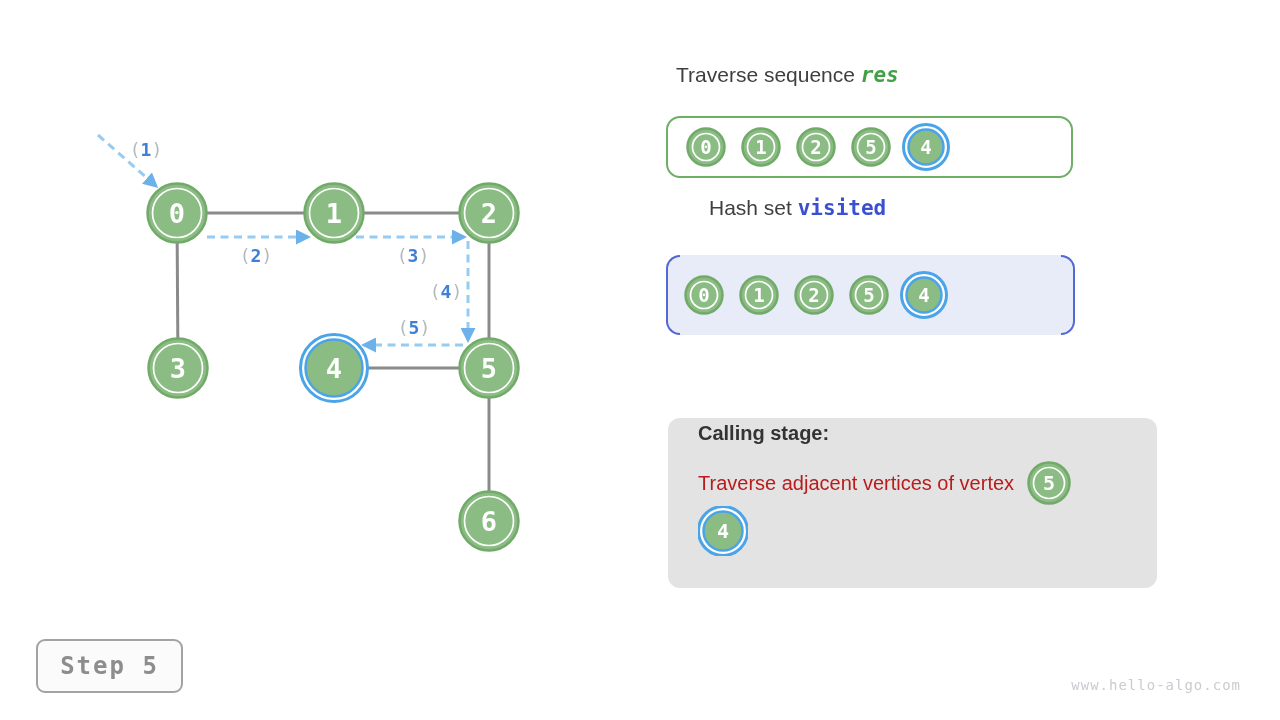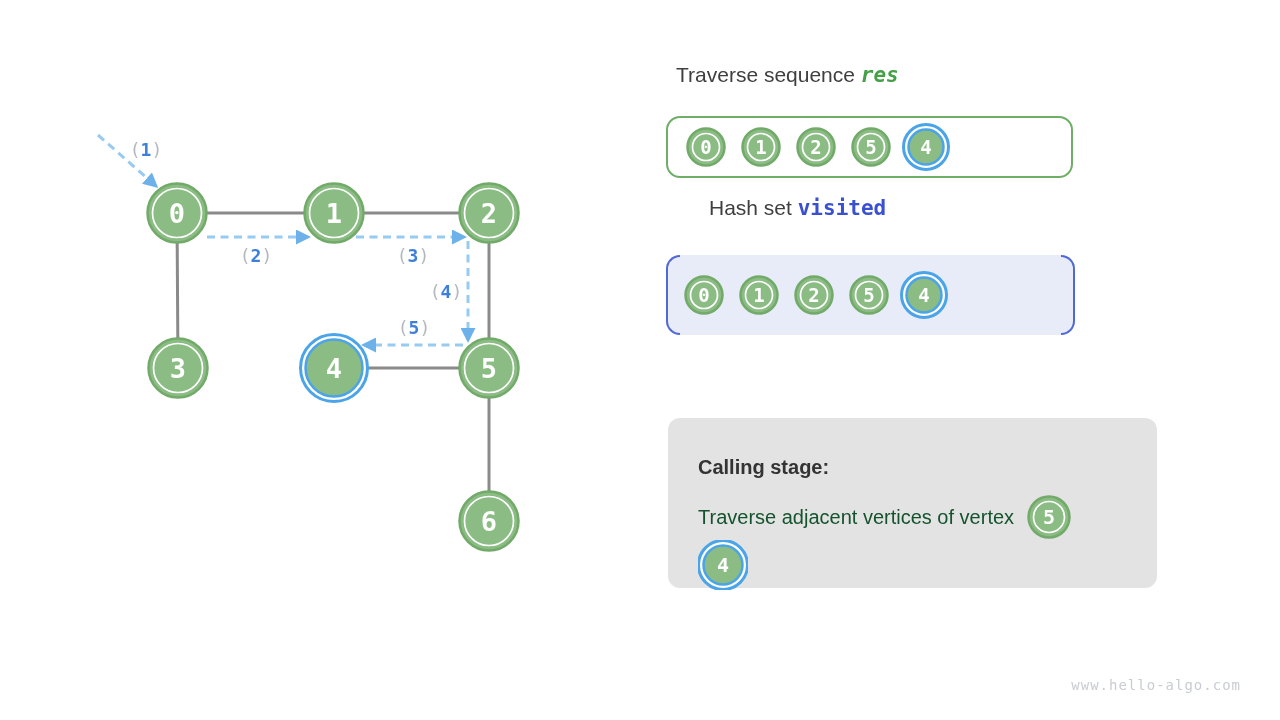--- a/index.html
+++ b/index.html
@@ -36,26 +36,26 @@
     right:0;border-right:2.5px solid #5268d4;border-top:2.5px solid #5268d4;
     border-bottom:2.5px solid #5268d4;border-radius:0 14px 14px 0;
   }
   #vis-row{
     position:absolute;left:0;top:0;right:0;bottom:0;
     display:flex;align-items:center;padding-left:14px;gap:7px;
   }
   #calling-box{
     position:absolute;left:668px;top:418px;width:489px;height:170px;
     background:#e3e3e3;border-radius:12px;box-sizing:border-box;
-    padding:38px 0 0 30px;
+    padding:4px 0 0 30px;
   }
   #calling-title{font-size:20px;font-weight:bold;color:#333333;margin-bottom:14px;}
   .calling-line{
     display:flex;align-items:center;height:48px;
-    font-size:20px;color:#14532d;gap:10px;white-space:nowrap;
+    font-size:20px;color:#b91c1c;gap:10px;white-space:nowrap;
   }
   #step-btn{
     position:absolute;left:36px;top:639px;width:147px;height:54px;
     border:2px solid #a3a3a3;border-radius:9px;background:#fbfbfb;
     box-sizing:border-box;display:flex;align-items:center;justify-content:center;
     font-family:"DejaVu Sans Mono","Liberation Mono",monospace;
     font-weight:bold;font-size:24px;color:#8d8d8d;letter-spacing:2px;
   }
   #watermark{
     position:absolute;right:39px;top:677px;
@@ -243,16 +243,17 @@
             <g>
               <circle cx="25" cy="25" r="24.5" fill="#ffffff" stroke="#4ba4e8" stroke-width="3"></circle>
               <circle cx="25" cy="25" r="19.5" fill="#8abc83" stroke="#4ba4e8" stroke-width="2.5"></circle>
               <text x="25" y="25" dy="0.36em" text-anchor="middle" fill="#ffffff" font-size="20" font-weight="bold" font-family="&quot;DejaVu Sans Mono&quot;,&quot;Liberation Mono&quot;,monospace">4</text>
             </g>
           </svg>
         </div>
       </div>
   </div>
 
+  <div id="step-btn">Step 5</div>
 
   <div id="watermark">www.hello-algo.com</div>
 
 </div>
 
 </body></html>

